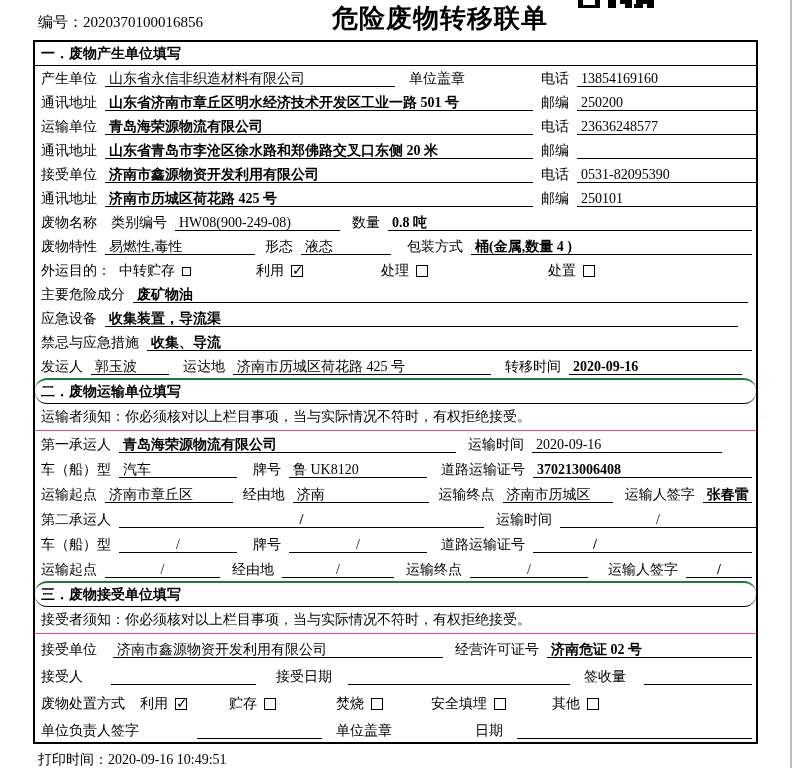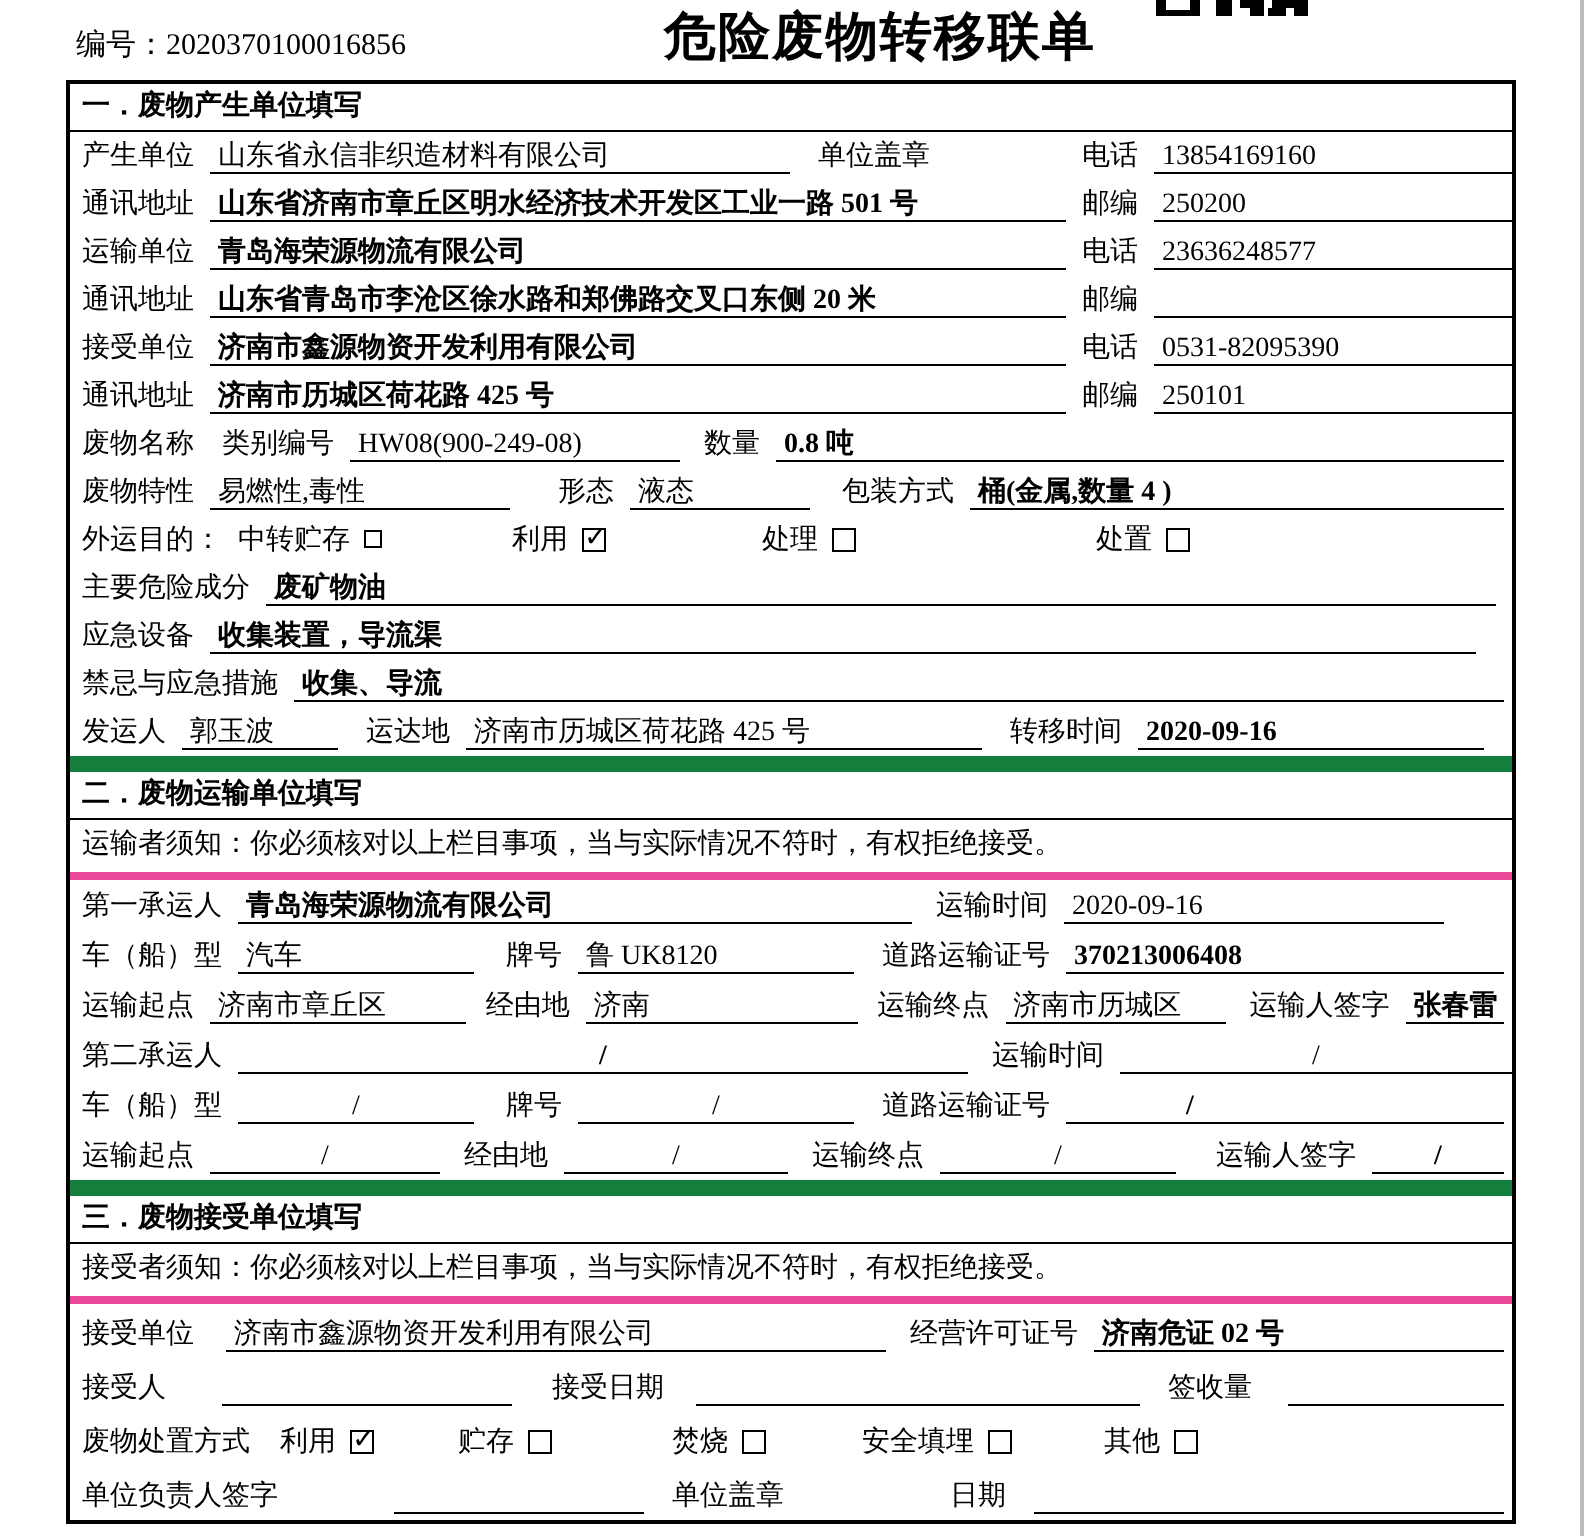--- a/index.html
+++ b/index.html
@@ -13,35 +13,35 @@
   .doc-header{position:relative;height:40px;}
   .serial{position:absolute;left:38px;top:13px;font-size:15px;white-space:nowrap;}
   .doc-title{position:absolute;left:0;right:0;top:5px;text-align:center;
     font-size:26px;font-weight:bold;transform:translateX(42px);letter-spacing:1px;line-height:1.1;}
   .qr{position:absolute;left:578px;top:0;width:78px;height:8px;}
   .qr-b{position:absolute;background:#000;}
   
   .form-table{margin-left:33px;width:725px;border:2px solid #000;box-sizing:border-box;}
   .sec-header{height:23px;line-height:23px;font-size:14px;font-weight:bold;
     padding-left:6px;border-bottom:1px solid #000;}
-  .bt{border-top:8px solid #15803d;}
-  .notice{height:26px;line-height:26px;font-size:14px;padding-left:6px;border-bottom:4px solid #ec4899;}
+  .bt{border-top:2px solid #15803d;border-radius:12px;}
+  .notice{height:26px;line-height:26px;font-size:14px;padding-left:6px;border-bottom:1px solid #ec4899;}
   .row{display:flex;align-items:flex-end;padding:0 0 3px 6px;box-sizing:border-box;font-size:14px;}
   .s1 .row{height:24px;}
   .s2 .row{height:25px;}
   .s3 .row{height:27px;}
   .lbl{white-space:nowrap;flex-shrink:0;line-height:17px;}
   .val{border-bottom:1px solid #000;height:17px;line-height:17px;padding:0 4px;
     box-sizing:border-box;white-space:nowrap;margin-left:8px;}
   .vflex{flex:1 1 auto;min-width:0;font-weight:bold;}
   .center{text-align:center;}
   .lpart{flex:0 0 500px;display:flex;align-items:flex-end;min-width:0;}
   .rcol{flex:1 1 auto;display:flex;align-items:flex-end;min-width:0;}
   .rcol .val{flex:1 1 auto;}
-  .cbi{display:flex;align-items:center;flex-shrink:0;font-family:Liberation Serif, serif;}
+  .cbi{display:flex;align-items:flex-end;flex-shrink:0;font-family:Liberation Serif, serif;}
   .cbbox{width:12px;height:12px;border:1px solid #000;margin-left:7px;margin-bottom:2px;
     font-size:14px;line-height:10px;text-align:center;flex-shrink:0;box-sizing:border-box;}
   .cbbox.sm{width:9px;height:9px;margin-bottom:3px;line-height:7px;font-size:10px;}
   .footer{margin:7px 0 0 38px;font-size:14px;white-space:nowrap;}
 </style>
 </head>
 <body>
 
 <div class="page-edge"></div>
 
@@ -137,21 +137,21 @@
       <span class="lbl">废物名称</span>
       <span class="lbl" style="margin-left:14px">类别编号</span>
       <span class="val" style="width:165px">HW08(900-249-08)</span>
       <span class="lbl" style="margin-left:12px">数量</span>
       <span class="val vflex" style="margin-right:4px">0.8 吨</span>
     </div>
 
     <div class="row">
       <span class="lbl">废物特性</span>
       <span class="val" style="width:150px">易燃性,毒性</span>
-      <span class="lbl" style="margin-left:24px">形态</span>
+      <span class="lbl" style="margin-left:10px">形态</span>
       <span class="val" style="width:90px">液态</span>
       <span class="lbl" style="margin-left:16px">包装方式</span>
       <span class="val vflex" style="margin-right:4px">桶(金属,数量  4 )</span>
     </div>
 
     <div class="row">
       <span class="lbl">外运目的：</span>
       <span class="cbi" style="margin-left:8px">
         <span class="lbl">中转贮存</span>
         <span class="cbbox sm"><span></span></span>

